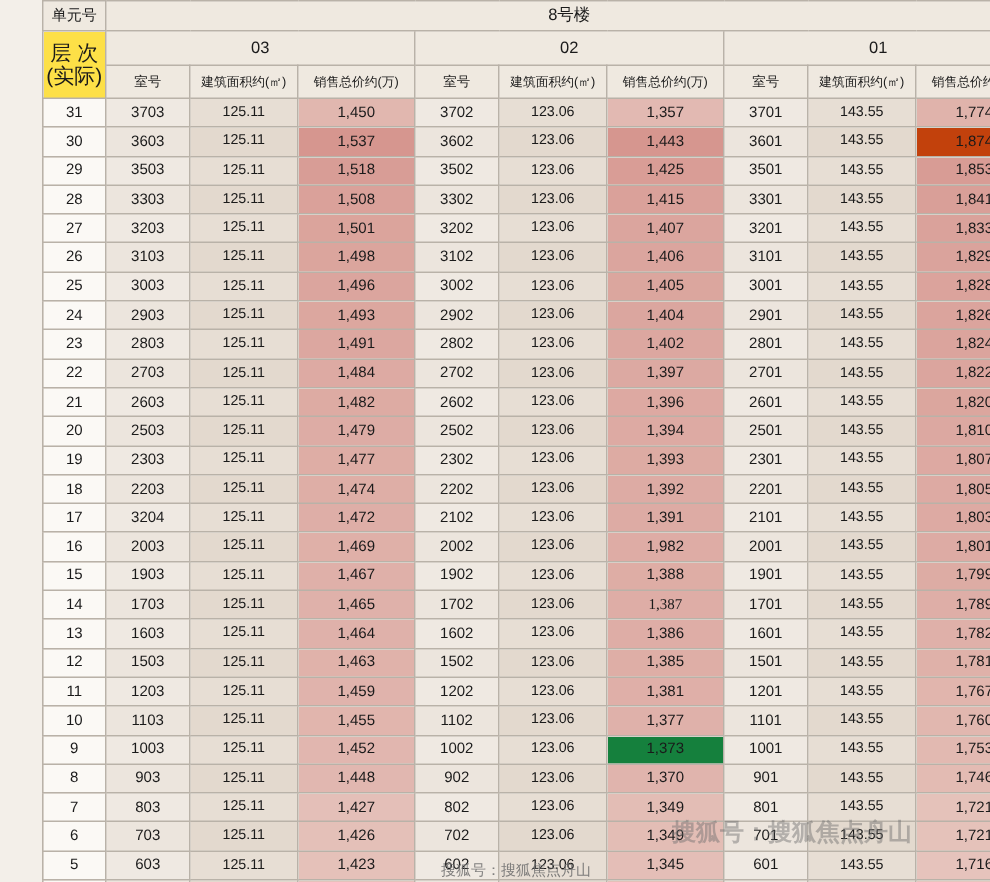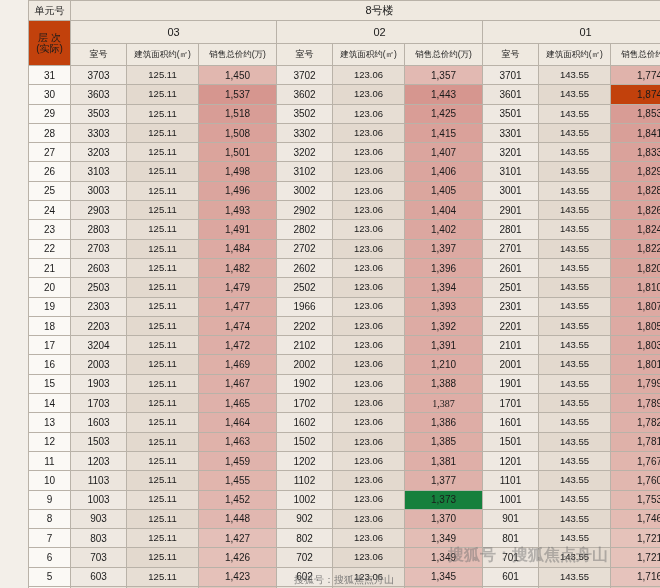--- a/index.html
+++ b/index.html
@@ -52,22 +52,22 @@
     height:22px;
     font-size:11px;
   }
   .hdr-sub{
     background:#efe9e0;
     height:21px;
     font-size:9px;
   }
   .hdr-sub .small{font-size:8.5px;}
   .rowhead{
-    background:#c2410c;
-    font-size:10px;
+    background:#fde047;
+    font-size:14px;
   }
   .floorcell{
     background:#fbf9f5;
     font-size:10px;
     height:18.3px;
   }
   .room{background:#efe9e2;font-size:10px;}
   .areacell{font-size:9.5px;}
   .pricecell{font-size:10px;}
   .watermark{
@@ -298,21 +298,21 @@
           <td class="pricecell" style="background: rgb(221, 170, 163);">1,394</td>
           <td class="room" style="background: rgb(236, 229, 221);">2501</td>
           <td class="areacell" style="background: rgb(227, 217, 206);">143.55</td>
           <td class="pricecell" style="background: rgb(220, 168, 161);">1,810</td>
         </tr>
         <tr>
           <td class="floorcell">19</td>
           <td class="room" style="background: rgb(239, 233, 226);">2303</td>
           <td class="areacell" style="background: rgb(231, 222, 212);">125.11</td>
           <td class="pricecell" style="background: rgb(222, 173, 165);">1,477</td>
-          <td class="room" style="background: rgb(239, 233, 226);">1966</td>
+          <td class="room" style="background: rgb(239, 233, 226);">2302</td>
           <td class="areacell" style="background: rgb(231, 222, 212);">123.06</td>
           <td class="pricecell" style="background: rgb(221, 171, 163);">1,393</td>
           <td class="room" style="background: rgb(239, 233, 226);">2301</td>
           <td class="areacell" style="background: rgb(231, 222, 212);">143.55</td>
           <td class="pricecell" style="background: rgb(221, 169, 162);">1,807</td>
         </tr>
         <tr>
           <td class="floorcell">18</td>
           <td class="room" style="background: rgb(236, 229, 221);">2203</td>
           <td class="areacell" style="background: rgb(227, 217, 206);">125.11</td>
@@ -336,21 +336,21 @@
           <td class="areacell" style="background: rgb(231, 222, 212);">143.55</td>
           <td class="pricecell" style="background: rgb(221, 170, 163);">1,803</td>
         </tr>
         <tr>
           <td class="floorcell">16</td>
           <td class="room" style="background: rgb(236, 229, 221);">2003</td>
           <td class="areacell" style="background: rgb(227, 217, 206);">125.11</td>
           <td class="pricecell" style="background: rgb(223, 176, 168);">1,469</td>
           <td class="room" style="background: rgb(236, 229, 221);">2002</td>
           <td class="areacell" style="background: rgb(227, 217, 206);">123.06</td>
-          <td class="pricecell" style="background: rgb(222, 172, 165);">1,210</td>
+          <td class="pricecell" style="background: rgb(222, 172, 165);">1,982</td>
           <td class="room" style="background: rgb(236, 229, 221);">2001</td>
           <td class="areacell" style="background: rgb(227, 217, 206);">143.55</td>
           <td class="pricecell" style="background: rgb(221, 171, 164);">1,801</td>
         </tr>
         <tr>
           <td class="floorcell">15</td>
           <td class="room" style="background: rgb(239, 233, 226);">1903</td>
           <td class="areacell" style="background: rgb(231, 222, 212);">125.11</td>
           <td class="pricecell" style="background: rgb(223, 176, 169);">1,467</td>
           <td class="room" style="background: rgb(239, 233, 226);">1902</td>

